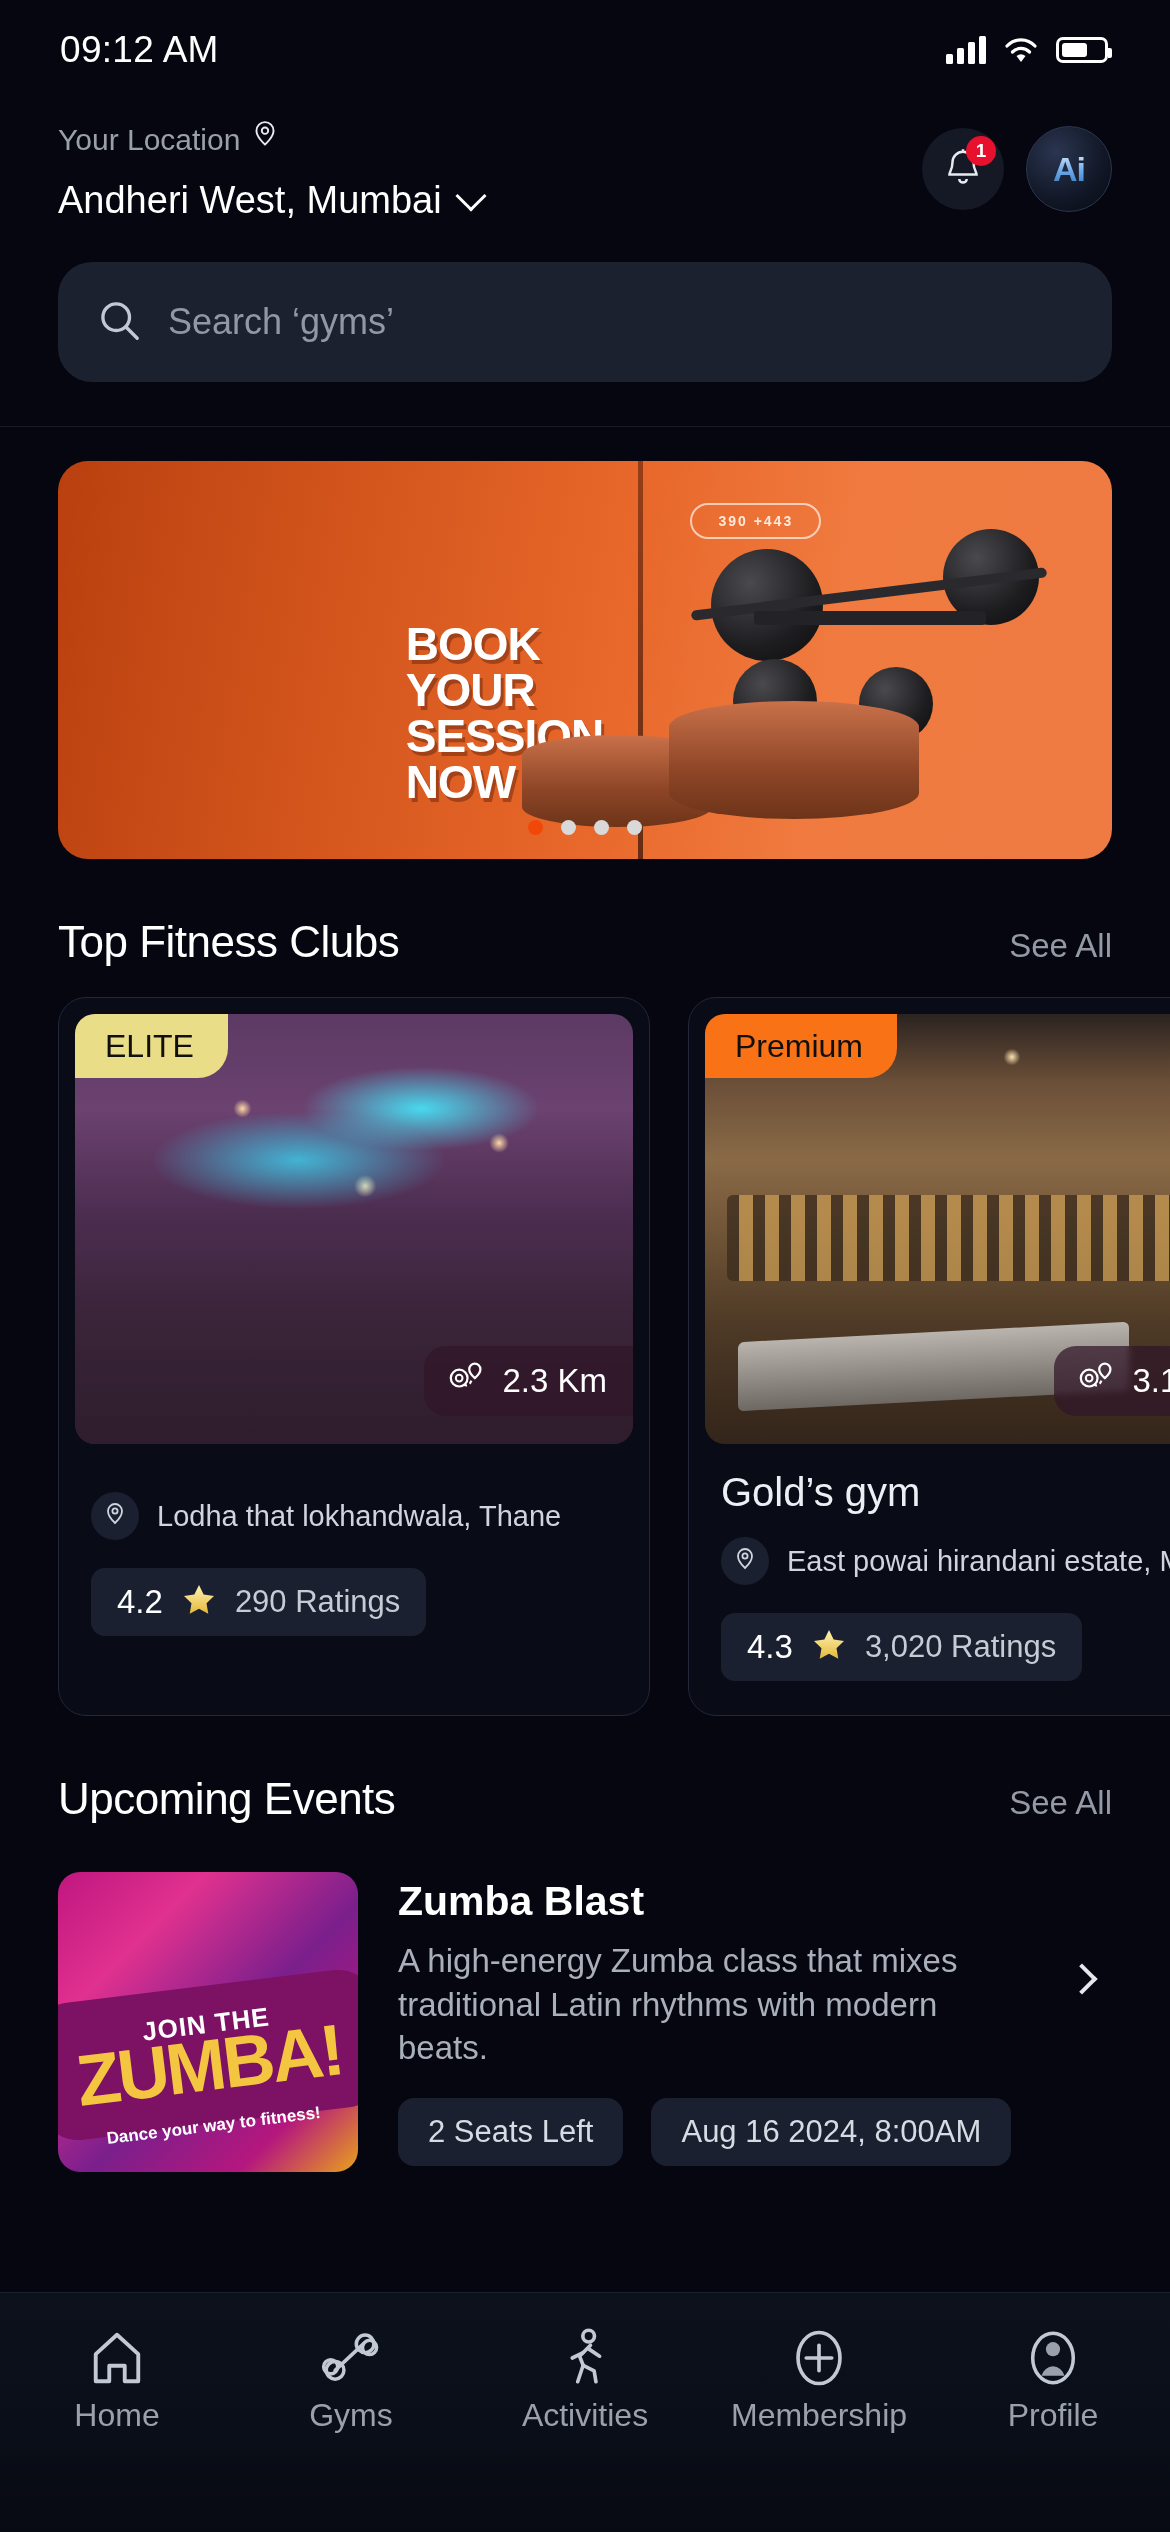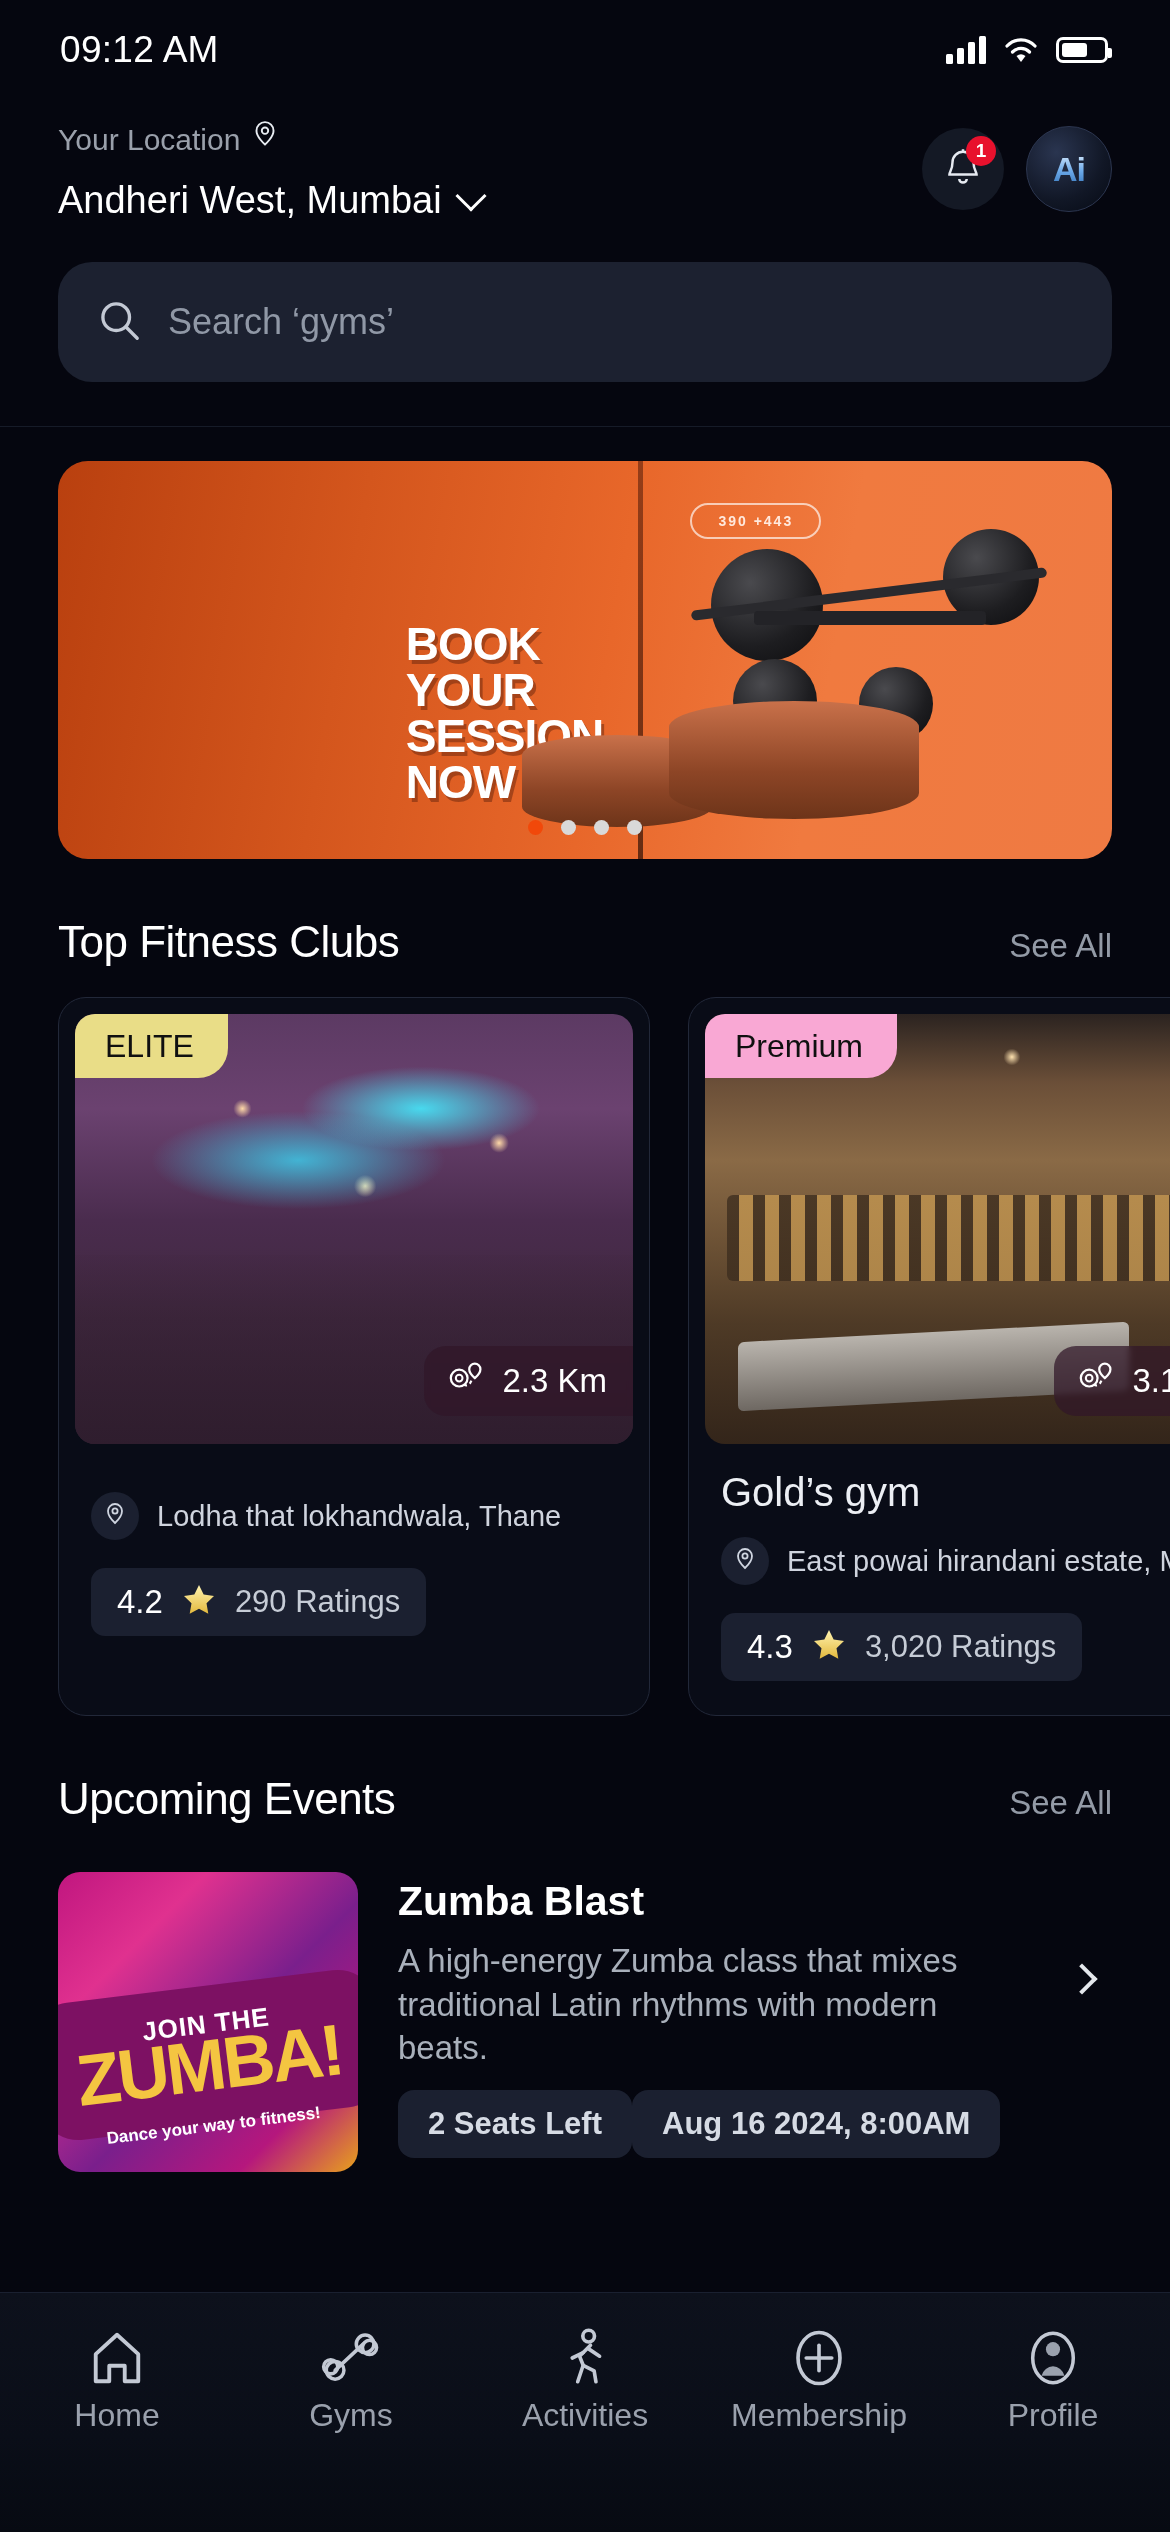--- a/index.html
+++ b/index.html
@@ -88,21 +88,21 @@
   
   .cards-row{ display:flex; gap:38px; padding-left:58px; }
   .gcard{ width:592px; flex:0 0 592px; background:#090c17; border:1px solid #222839;
           border-radius:28px; overflow:hidden; }
   .gphoto{ height:430px; position:relative; margin:16px 16px 0 16px; border-radius:20px;
            overflow:hidden; }
   .badge{ position:absolute; top:0; left:0; height:64px; padding:0 34px 0 30px;
           display:flex; align-items:center; font-size:32px; color:#101010; font-weight:500;
           border-bottom-right-radius:30px; z-index:3; }
   .badge.elite{ background:#e9dd87; }
-  .badge.premium{ background:#f9a8d4; }
+  .badge.premium{ background:#f97316; }
   .dist{ position:absolute; right:0; bottom:28px; background:rgba(48,22,40,.72);
          backdrop-filter:blur(3px); border-top-left-radius:22px; border-bottom-left-radius:22px;
          padding:14px 26px 14px 24px; display:flex; align-items:center; gap:16px;
          font-size:33px; color:#fff; z-index:3; }
   .ginfo{ padding:26px 32px 34px 32px; }
   .gname{ font-size:40px; color:#eceff4; font-weight:400; }
   .gaddr{ display:flex; align-items:center; gap:18px; margin-top:22px; }
   .pin-circle{ width:48px; height:48px; flex:0 0 48px; border-radius:50%; background:#1b2030;
                display:flex; align-items:center; justify-content:center; }
   .gaddr .t{ font-size:29px; color:#cfd4de; white-space:nowrap; }
@@ -144,21 +144,21 @@
                   background:#7d1163; transform:rotate(-7deg); border-radius:40px; }
   .ethumb .jt{ position:absolute; left:28%; bottom:44%; font-size:26px; font-weight:800; color:#fff;
                transform:rotate(-7deg); letter-spacing:1px; z-index:2;}
   .ethumb .zt{ position:absolute; left:6%; bottom:22%; font-size:72px; font-weight:900; color:#f4c541;
                transform:rotate(-7deg); letter-spacing:-3px; z-index:2;}
   .ethumb .st{ position:absolute; left:16%; bottom:12%; font-size:17px; font-weight:700; color:#fff;
                transform:rotate(-7deg); z-index:2;}
   .einfo{ flex:1; padding-top:6px; min-width:0; }
   .etitle{ font-size:41px; font-weight:700; color:#fff; }
   .edesc{ font-size:33px; line-height:1.32; color:#a9b0bb; margin-top:14px; }
-  .etags{ display:flex; margin-top:20px;font-weight:bold; }
+  .etags{ display:flex; gap:28px; margin-top:28px; }
   .etag{ background:#1b2030; border-radius:16px; padding:16px 30px; font-size:31px; color:#d6dbe4; }
   .earrow{ width:60px; flex:0 0 60px; display:flex; align-items:center; justify-content:center;
            padding-top:96px; }
   .arrow-g{ width:22px; height:22px; border-right:4px solid #e4e7ec; border-top:4px solid #e4e7ec;
             transform:rotate(45deg); }
 
   
   .botnav{ position:absolute; left:0; right:0; bottom:0; height:240px;
            background:linear-gradient(180deg,#0d111c 0%,#0a0e18 60%,#070a12 100%);
            border-top:1px solid #1a2030; display:flex; align-items:flex-start;

